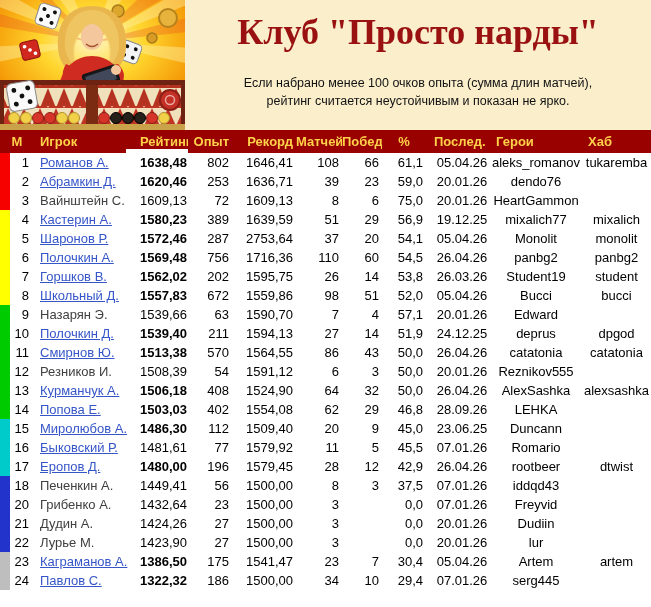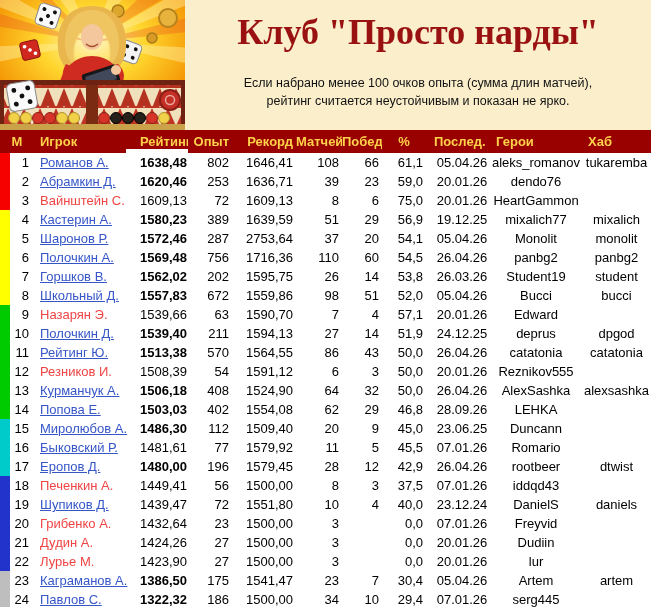--- a/index.html
+++ b/index.html
@@ -56,21 +56,21 @@
   td.stripe{padding:0;}
   td.c-place{text-align:right;padding-right:5px;}
   td.c-player{text-align:left;padding-left:6px;}
   td.c-rating,td.c-exp,td.c-record,td.c-matches,td.c-wins,td.c-pct{
     text-align:right;padding-right:3px;
   }
   td.c-rating.strong{font-weight:bold;}
   td.c-last{text-align:center;padding-left:8px;}
   td.c-hero,td.c-hub{text-align:center;}
   .player-link{color:var(--link-color,#3656c8);text-decoration:underline;cursor:pointer;}
-  .player-link.plain{color:#ef4444;text-decoration:none;cursor:default;}
+  .player-link.plain{color:#404040;text-decoration:none;cursor:default;}
 </style>
 </head>
 <body>
 
 <div class="page">
 
   <div class="header-band">
 
     <div class="illustration">
       <svg width="185" height="130" viewBox="0 0 185 130">
@@ -360,21 +360,21 @@
       <td class="c-matches">27</td>
       <td class="c-wins">14</td>
       <td class="c-pct">51,9</td>
       <td class="c-last">24.12.25</td>
       <td class="c-hero">deprus</td>
       <td class="c-hub">dpgod</td>
     </tr>
         <tr>
       <td class="stripe" style="background: rgb(0, 203, 0);"></td>
       <td class="c-place">11</td>
-      <td class="c-player"><a class="player-link">Рейтинг Ю.</a></td>
+      <td class="c-player"><a class="player-link">Смирнов Ю.</a></td>
       <td class="c-rating strong">1513,38</td>
       <td class="c-exp">570</td>
       <td class="c-record">1564,55</td>
       <td class="c-matches">86</td>
       <td class="c-wins">43</td>
       <td class="c-pct">50,0</td>
       <td class="c-last">26.04.26</td>
       <td class="c-hero">catatonia</td>
       <td class="c-hub">catatonia</td>
     </tr>
@@ -471,34 +471,20 @@
       <td class="c-record">1500,00</td>
       <td class="c-matches">8</td>
       <td class="c-wins">3</td>
       <td class="c-pct">37,5</td>
       <td class="c-last">07.01.26</td>
       <td class="c-hero">iddqd43</td>
       <td class="c-hub"></td>
     </tr>
         <tr>
       <td class="stripe" style="background: rgb(34, 51, 204);"></td>
-      <td class="c-place">19</td>
-      <td class="c-player"><a class="player-link">Шупиков Д.</a></td>
-      <td class="c-rating">1439,47</td>
-      <td class="c-exp">72</td>
-      <td class="c-record">1551,80</td>
-      <td class="c-matches">10</td>
-      <td class="c-wins">4</td>
-      <td class="c-pct">40,0</td>
-      <td class="c-last">23.12.24</td>
-      <td class="c-hero">DanielS</td>
-      <td class="c-hub">daniels</td>
-    </tr>
-        <tr>
-      <td class="stripe" style="background: rgb(34, 51, 204);"></td>
       <td class="c-place">20</td>
       <td class="c-player"><a class="player-link plain">Грибенко А.</a></td>
       <td class="c-rating">1432,64</td>
       <td class="c-exp">23</td>
       <td class="c-record">1500,00</td>
       <td class="c-matches">3</td>
       <td class="c-wins"></td>
       <td class="c-pct">0,0</td>
       <td class="c-last">07.01.26</td>
       <td class="c-hero">Freyvid</td>

